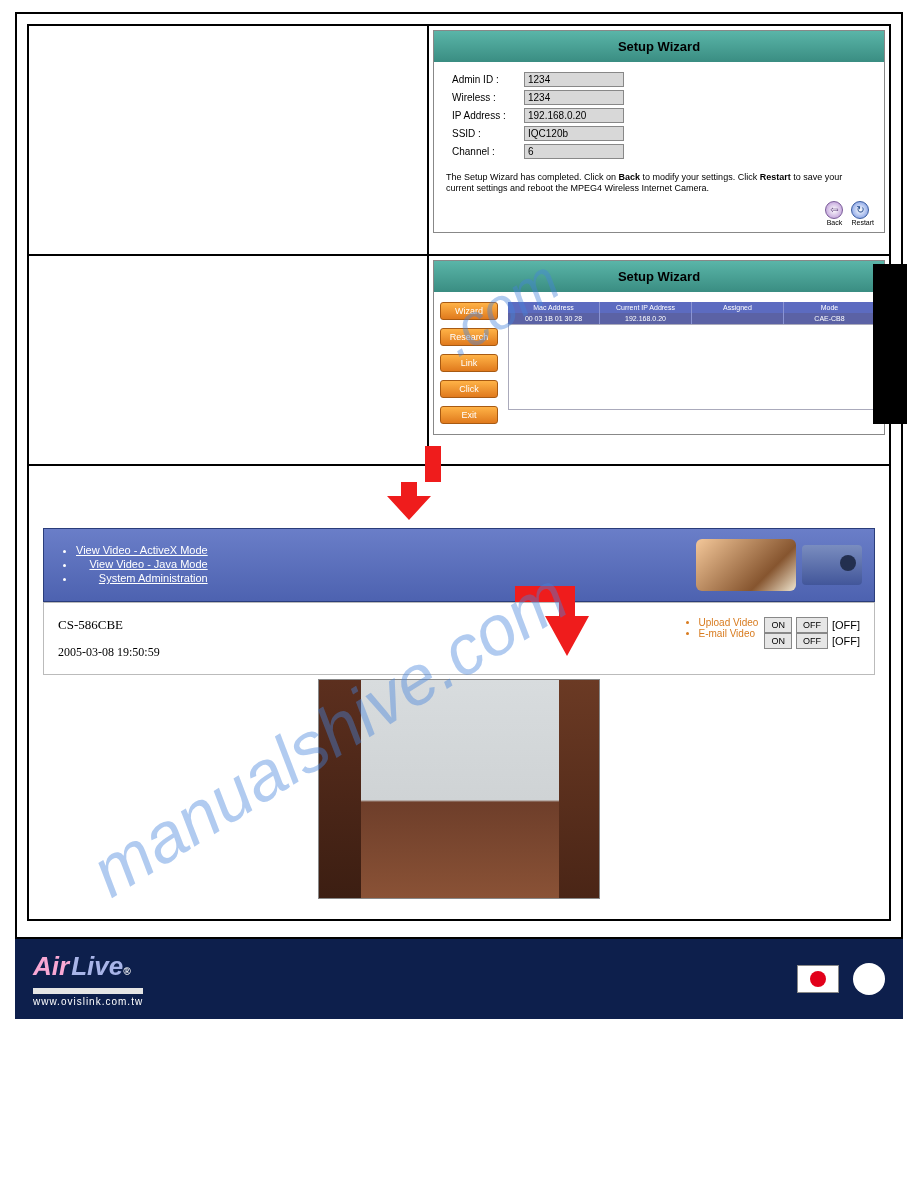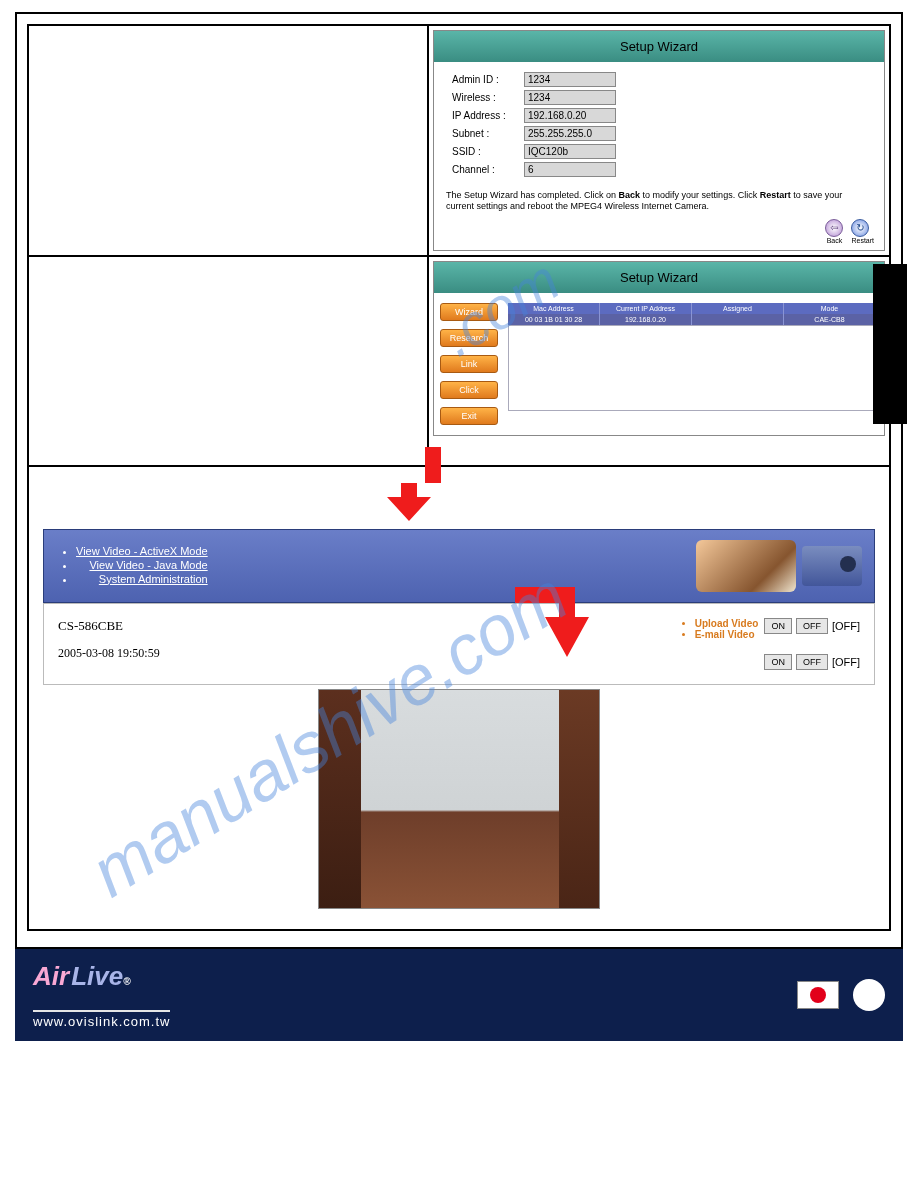--- a/index.html
+++ b/index.html
@@ -4,25 +4,25 @@
 <style>
   * { box-sizing: border-box; margin: 0; padding: 0; }
   body { font-family: Arial, sans-serif; font-size: 11px; background: #fff; width: 918px; }
   .page { border: 2px solid #000; margin: 12px auto 0; width: 888px; padding: 10px 10px 16px; position: relative; background: #fff; }
   .table-wrap { border: 2px solid #000; }
   .row-top { display: flex; }
   .cell-left { width: 400px; border-right: 2px solid #000; border-bottom: 2px solid #000; min-height: 230px; }
   .cell-right { flex: 1; border-bottom: 2px solid #000; padding: 4px; }
   .row2 .cell-left, .row2 .cell-right { border-bottom: 2px solid #000; min-height: 210px; }
   .wizard-box { border: 1px solid #888; }
-  .wizard-header { background: linear-gradient(#5ab5a8, #3a8d82); color: #000; font-weight: normal; text-align: center; padding: 8px 0; font-size: 13px; }
+  .wizard-header { background: linear-gradient(#5ab5a8, #3a8d82); color: #000; font-weight: bold; text-align: center; padding: 8px 0; font-size: 13px; }
   .wizard-body { padding: 10px 18px 6px; font-size: 10px; }
   .fld { display: flex; align-items: center; margin-bottom: 3px; }
   .fld-label { width: 72px; }
-  .fld-val { background: #d8d8d8; border: 1px solid #888; padding: 1px 3px; width: 92px; font-size: 10px; }
+  .fld-val { background: #d8d8d8; border: 1px solid #888; padding: 1px 3px; width: 100px; font-size: 10px; }
   .wizard-note { font-size: 9px; padding: 4px 12px 2px; line-height: 1.25; }
   .wizard-btns { display: flex; justify-content: flex-end; gap: 8px; padding: 4px 10px 6px; }
   .round-btn { width: 18px; height: 18px; border-radius: 50%; display: flex; align-items: center; justify-content: center; font-size: 10px; cursor: pointer; }
   .btn-back { background: radial-gradient(#fff,#b28bd1); border: 1px solid #7a5c99; }
   .btn-restart { background: radial-gradient(#fff,#6a8de0); border: 1px solid #3a5ca0; }
   .btn-lbl { font-size: 7px; text-align: center; }
   .wizard2-body { display: flex; }
   .side-btns { width: 70px; padding: 10px 6px; display: flex; flex-direction: column; gap: 8px; }
   .side-btn { background: linear-gradient(#ffb347,#e07a1d); border: 1px solid #a85a12; color: #fff; font-size: 9px; text-align: center; padding: 3px 2px; border-radius: 3px; cursor: pointer; }
   .wizard2-right { flex: 1; padding: 10px 8px 8px 4px; }
@@ -42,37 +42,37 @@
   .cam { width: 60px; height: 40px; background: linear-gradient(#7a8dbf,#42569a); border-radius: 4px; position: relative; }
   .cam::after { content:""; position:absolute; right:6px; top:10px; width:16px; height:16px; border-radius:50%; background:#232f4f; }
   .viewbar { background: linear-gradient(#7e84d2,#5e64b4); color: #fff; font-weight: bold; font-size: 12px; padding: 4px 8px; display: flex; justify-content: space-between; align-items: center; margin-top: 64px; }
   .home-btn { background: #d254b8; color: #fff; padding: 2px 12px; font-size: 11px; cursor: pointer; border: 1px solid #a83d95; }
   .view-body { border: 1px solid #bbb; padding: 14px; display: flex; justify-content: space-between; align-items: flex-start; }
   .vb-left { font-size: 12px; }
   .cam-name { font-family: serif; font-size: 13px; margin-bottom: 12px; }
   .ts { font-family: serif; font-size: 12px; }
   .vb-right { display: flex; align-items: flex-start; gap: 6px; }
   .upl-links { font-size: 10px; list-style: disc; padding-left: 14px; color: #d87b1f; }
-  .upl-links a { color: #d87b1f; font-weight: bold; text-decoration: none; cursor: pointer; margin-top: 12px; }
-  .toggle-col { display: flex; flex-direction: column; gap: 20px; }
+  .upl-links a { color: #d87b1f; font-weight: normal; text-decoration: none; cursor: pointer; margin-top: 12px; }
+  .toggle-col { display: flex; flex-direction: column; gap: 0; }
   .toggle-row { display: flex; align-items: center; gap: 4px; }
   .tog-btn { background: #e6e6e6; border: 1px solid #888; padding: 2px 6px; font-size: 9px; cursor: pointer; }
   .tog-state { font-size: 11px; }
   .video-area { text-align: center; margin-top: 4px; }
   .video-frame { display: inline-block; border: 1px solid #888; }
   .video-img { width: 280px; height: 218px; background: linear-gradient(180deg,#d8dcde 0%, #cfd3d5 55%, #6e3e2a 56%, #8a5236 100%); position: relative; }
   .video-img::before { content:""; position:absolute; left:0; top:0; width:42px; height:100%; background: linear-gradient(180deg,#5c2f1e,#3c1e12); }
   .video-img::after { content:""; position:absolute; right:0; top:0; width:40px; height:100%; background: linear-gradient(180deg,#6b3a24,#4a2516); }
   .watermark { position: absolute; color: rgba(70,130,220,0.42); font-size: 70px; font-style: italic; font-weight: 500; transform: rotate(-32deg); pointer-events: none; white-space: nowrap; }
   .black-tab { position: absolute; right: -6px; top: 250px; width: 34px; height: 160px; background: #000; }
   .footer { width: 888px; margin: 0 auto; background: #0d1f4c; color: #fff; display: flex; align-items: center; justify-content: space-between; padding: 12px 18px; }
   .logo { display: flex; align-items: baseline; font-weight: bold; font-style: italic; }
   .logo .air { font-size: 26px; color: #f9a8d4; }
   .logo .live { font-size: 26px; color: #a8b4e8; margin-left: 2px; }
-  .logo-sub { font-size: 13px; letter-spacing: 1px; border-top: 2px solid #e5e5e5; padding-top: 2px; margin-top: 18px; }
+  .logo-sub { font-size: 10px; letter-spacing: 1px; border-top: 6px solid #e5e5e5; padding-top: 2px; margin-top: 6px; }
   .footer-right { display: flex; align-items: center; gap: 14px; }
   .flag { width: 42px; height: 28px; background: #fff; border: 1px solid #888; display: flex; align-items: center; justify-content: center; }
   .flag-dot { width: 16px; height: 16px; background: #e2001a; border-radius: 50%; }
   .pagenum { width: 32px; height: 32px; border-radius: 50%; background: #fff; }
 </style>
 </head>
 <body>
 
 <div class="page">
   <div class="black-tab"></div>
@@ -89,24 +89,20 @@
                 <span class="fld-label">Admin ID :</span>
                 <span class="fld-val">1234</span>
               </div>
             <div class="fld">
                 <span class="fld-label">Wireless :</span>
                 <span class="fld-val">1234</span>
               </div>
             <div class="fld">
                 <span class="fld-label">IP Address :</span>
                 <span class="fld-val">192.168.0.20</span>
-              </div>
-            <div class="fld">
-                <span class="fld-label">Subnet :</span>
-                <span class="fld-val">255.255.255.0</span>
               </div>
             <div class="fld">
                 <span class="fld-label">SSID :</span>
                 <span class="fld-val">IQC120b</span>
               </div>
             <div class="fld">
                 <span class="fld-label">Channel :</span>
                 <span class="fld-val">6</span>
               </div>
           </div>

